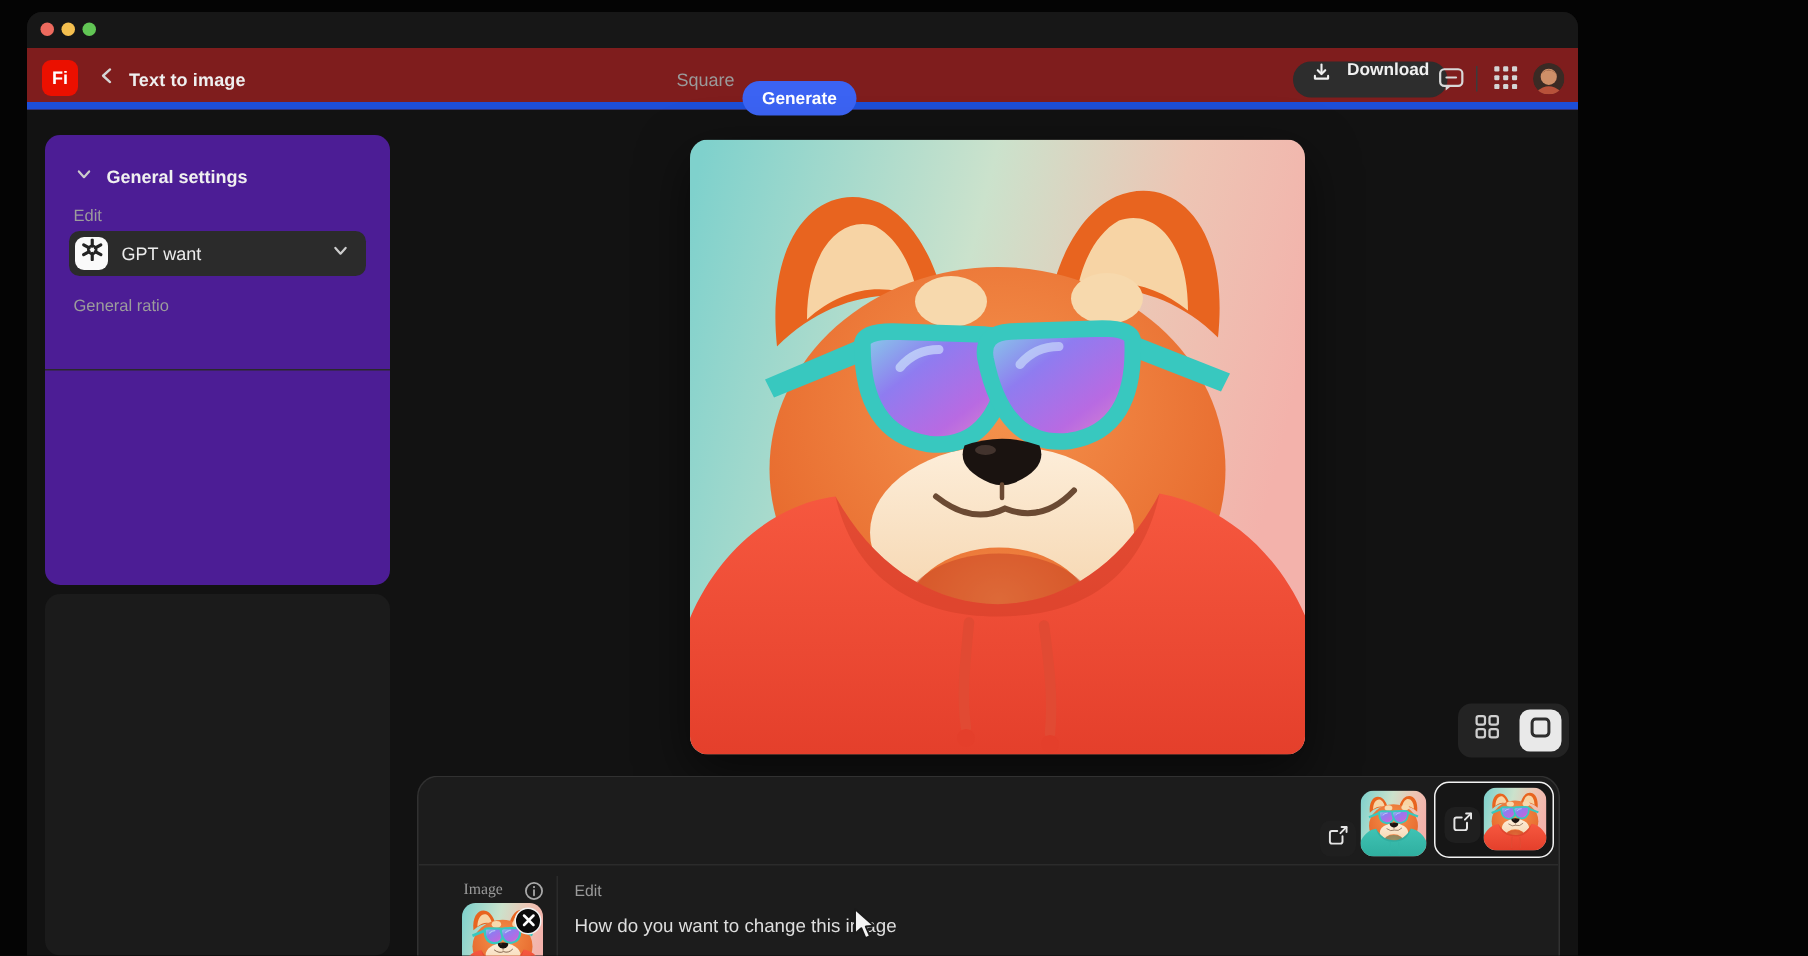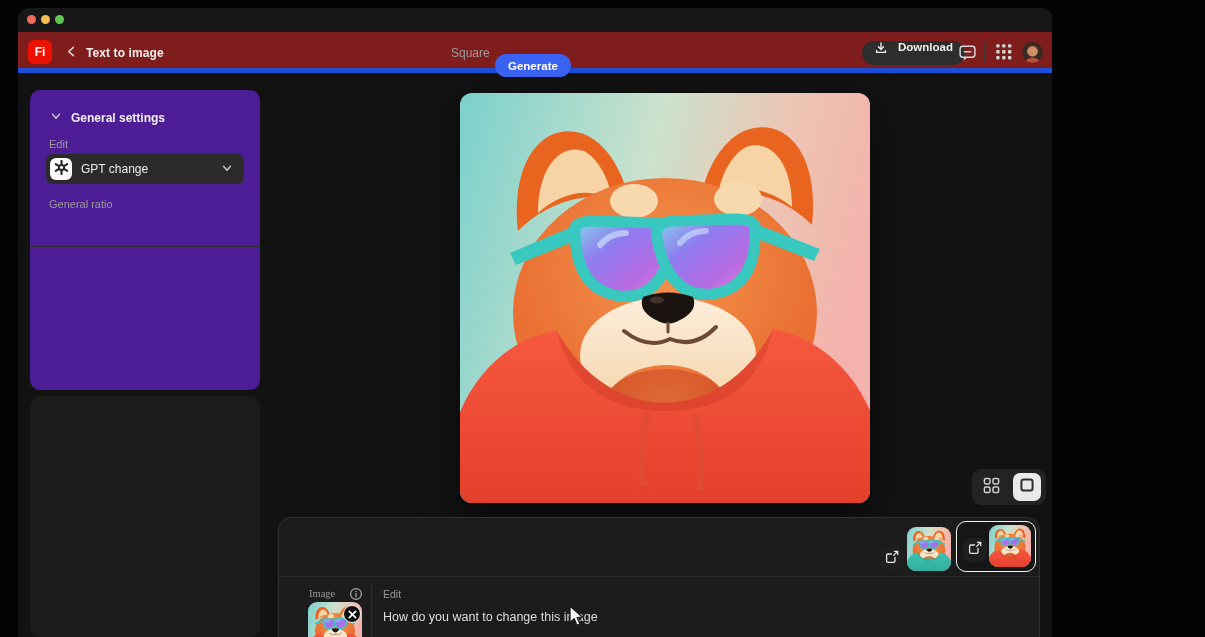--- a/index.html
+++ b/index.html
@@ -159,21 +159,21 @@
           <span><svg width="15" height="15" viewBox="-7.5 -7.5 15 15" fill="none" stroke-linecap="round" stroke-linejoin="round" stroke="#242424" stroke-width="2.1">
               <circle r="2.7" stroke-width="1.6"></circle>
               <path d="M0,-6.6 L0,-2.4" transform="rotate(0)"></path>
               <path d="M0,-6.6 L0,-2.4" transform="rotate(60)"></path>
               <path d="M0,-6.6 L0,-2.4" transform="rotate(120)"></path>
               <path d="M0,-6.6 L0,-2.4" transform="rotate(180)"></path>
               <path d="M0,-6.6 L0,-2.4" transform="rotate(240)"></path>
               <path d="M0,-6.6 L0,-2.4" transform="rotate(300)"></path>
             </svg></span>
         </span>
-      <span class="dd-label">GPT change</span>
+      <span class="dd-label">GPT want</span>
       <span class="chev"><svg width="12" height="12" viewBox="0 0 14 14" fill="none" stroke-linecap="round" stroke-linejoin="round" stroke="#cccccc" stroke-width="1.7">
             <path d="M3,5 L7,9.5 L11,5"></path>
           </svg></span>
     </div>
     <div class="field-label" style="top:108px">General ratio</div>
     <div id="sidebar-divider"></div>
   </div>
   <div id="sidebar-lower" class="abs"></div>
 
   <div id="gen-image" class="abs">

